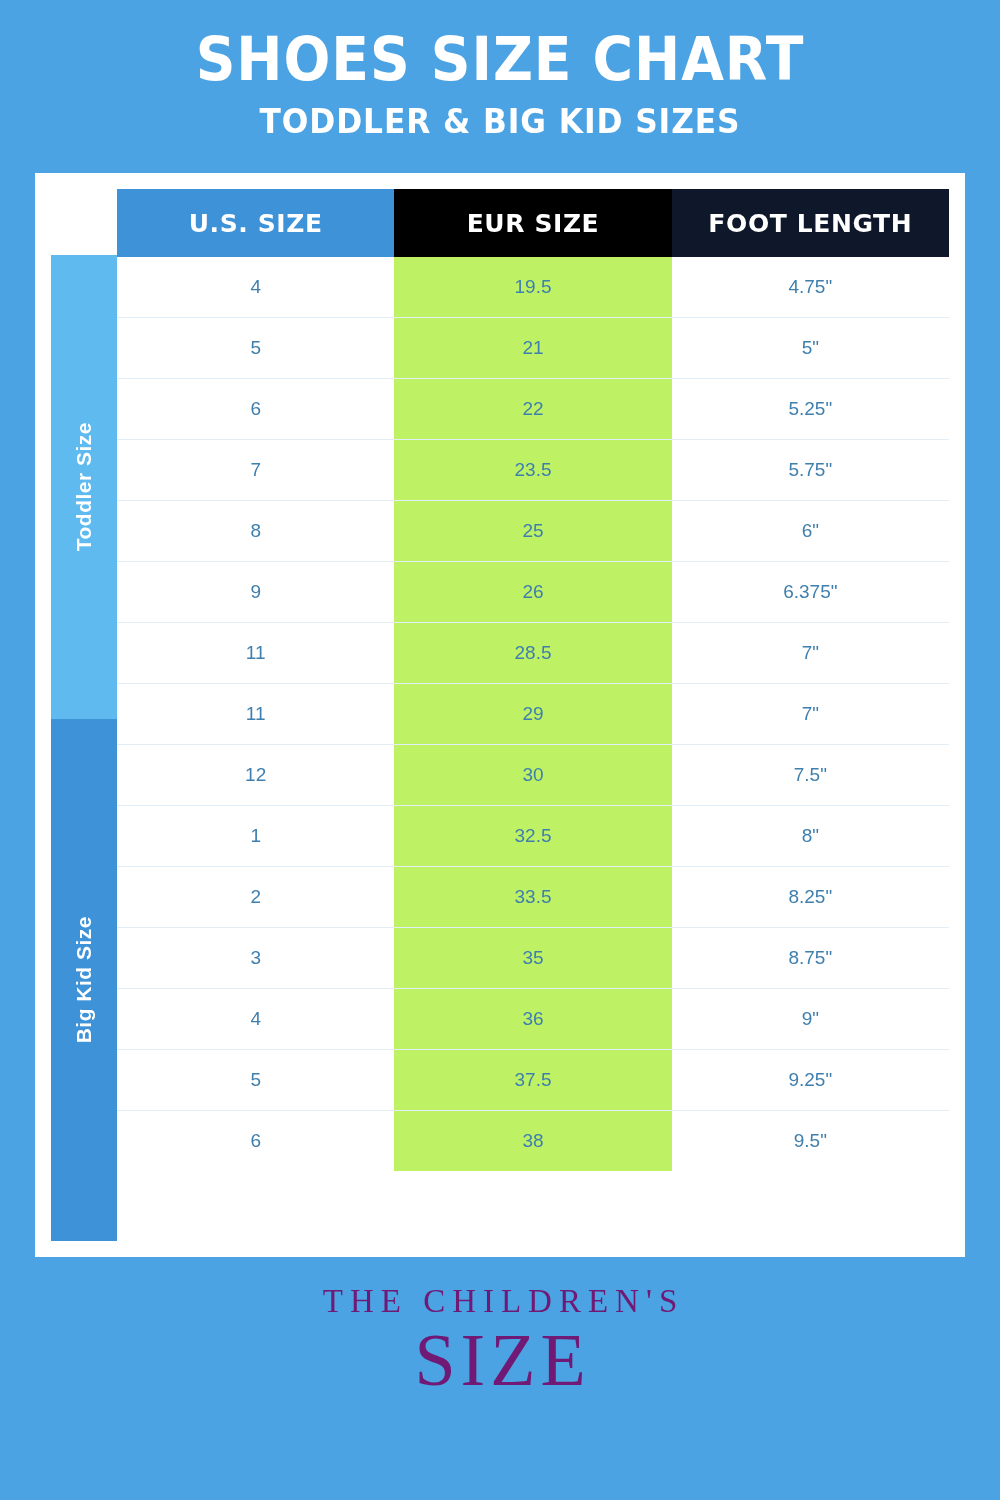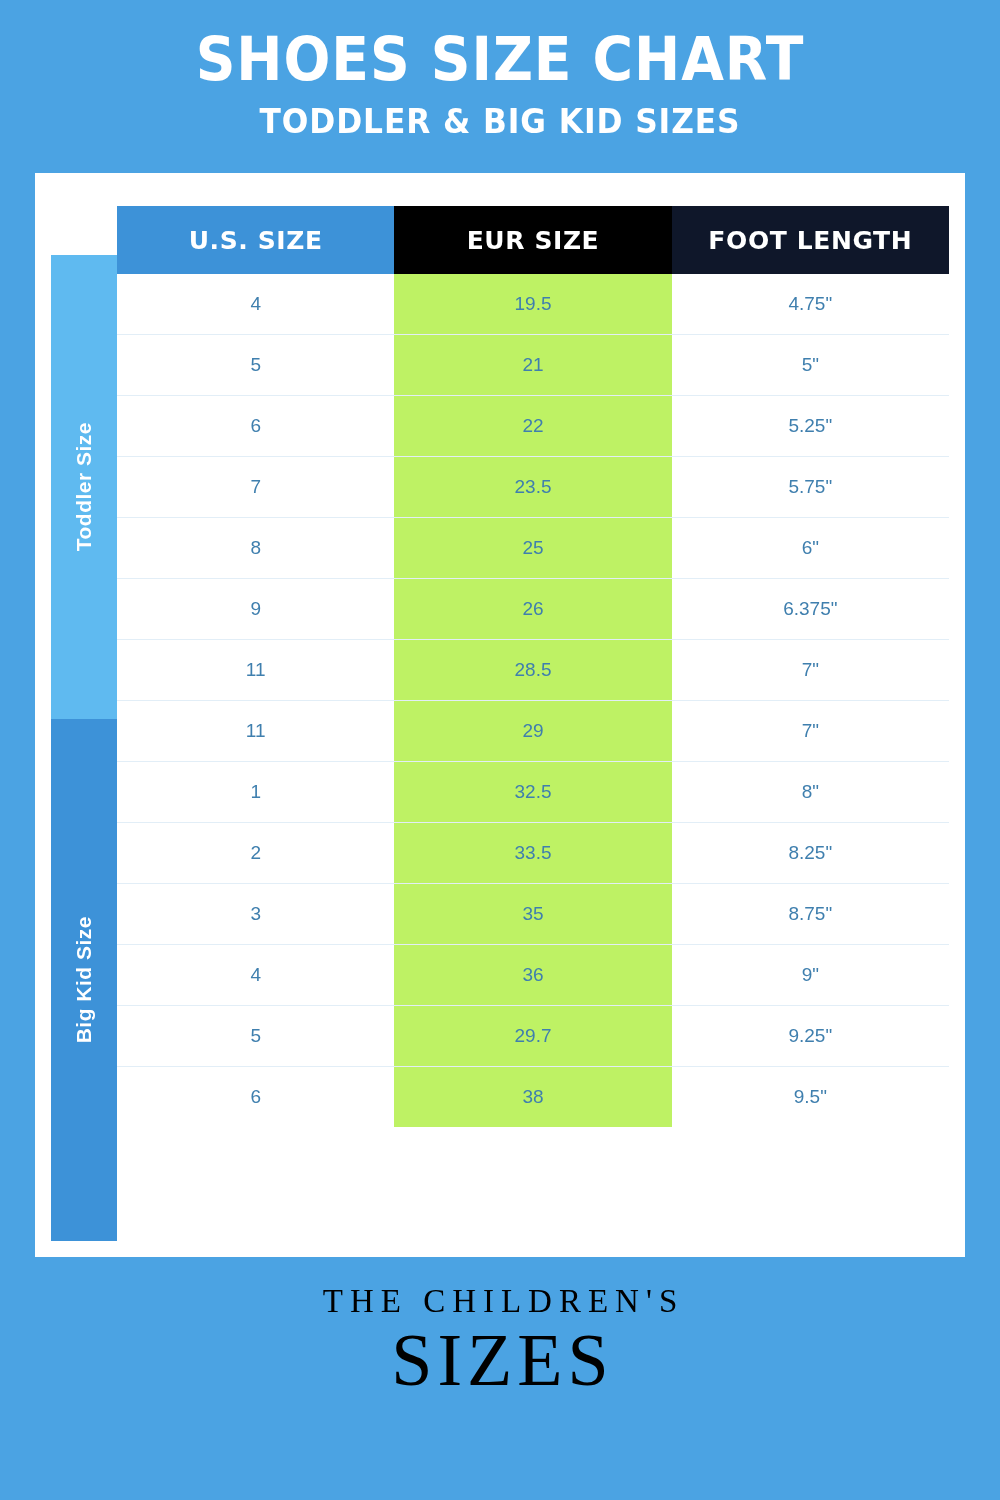--- a/index.html
+++ b/index.html
@@ -118,21 +118,21 @@
     background: #bef264;
   }
   table.size-table tr:last-child td {
     border-bottom: none;
   }
 
   
   .footer {
     margin-top: 26px;
     text-align: center;
-    color: #000000;
+    color: #701a75;
   }
   .logo-top {
     font-family: "Liberation Serif", serif;
     font-size: 33px;
     letter-spacing: 7px;
     padding-left: 7px;
   }
   .logo-bottom {
     font-family: "Liberation Serif", serif;
     font-size: 74px;
@@ -158,21 +158,21 @@
       <div class="side-labels">
         <div class="side-label side-toddler" style="height:66px;background:#ffffff;"></div>
         <div class="side-label side-toddler" style="height:464px;">
           <span>Toddler Size</span>
         </div>
         <div class="side-label side-bigkid" style="height:522px;">
           <span>Big Kid Size</span>
         </div>
       </div>
 
-      <div style="flex:1 1 auto;margin-top:17px;">
+      <div style="flex:1 1 auto;">
         <table class="size-table">
           <thead>
             <tr>
               <th class="th-us">U.S. SIZE</th>
               <th class="th-eur">EUR SIZE</th>
               <th class="th-len">FOOT LENGTH</th>
             </tr>
           </thead>
           <tbody>
             <tr>
@@ -210,20 +210,25 @@
               <td class="col-eur">28.5</td>
               <td class="col-len">7"</td>
             </tr>
 
             <tr>
               <td class="col-us">11</td>
               <td class="col-eur">29</td>
               <td class="col-len">7"</td>
             </tr>
             <tr>
+              <td class="col-us">12</td>
+              <td class="col-eur">30</td>
+              <td class="col-len">7.5"</td>
+            </tr>
+            <tr>
               <td class="col-us">1</td>
               <td class="col-eur">32.5</td>
               <td class="col-len">8"</td>
             </tr>
             <tr>
               <td class="col-us">2</td>
               <td class="col-eur">33.5</td>
               <td class="col-len">8.25"</td>
             </tr>
             <tr>
@@ -231,33 +236,33 @@
               <td class="col-eur">35</td>
               <td class="col-len">8.75"</td>
             </tr>
             <tr>
               <td class="col-us">4</td>
               <td class="col-eur">36</td>
               <td class="col-len">9"</td>
             </tr>
             <tr>
               <td class="col-us">5</td>
-              <td class="col-eur">29.7</td>
+              <td class="col-eur">37.5</td>
               <td class="col-len">9.25"</td>
             </tr>
             <tr>
               <td class="col-us">6</td>
               <td class="col-eur">38</td>
               <td class="col-len">9.5"</td>
             </tr>
           </tbody>
         </table>
       </div>
 
     </div>
   </div>
 
   <div class="footer">
     <div class="logo-top">THE CHILDREN'S</div>
-    <div class="logo-bottom">SIZES</div>
+    <div class="logo-bottom">SIZE</div>
   </div>
 
 </div>
 
 </body></html>

